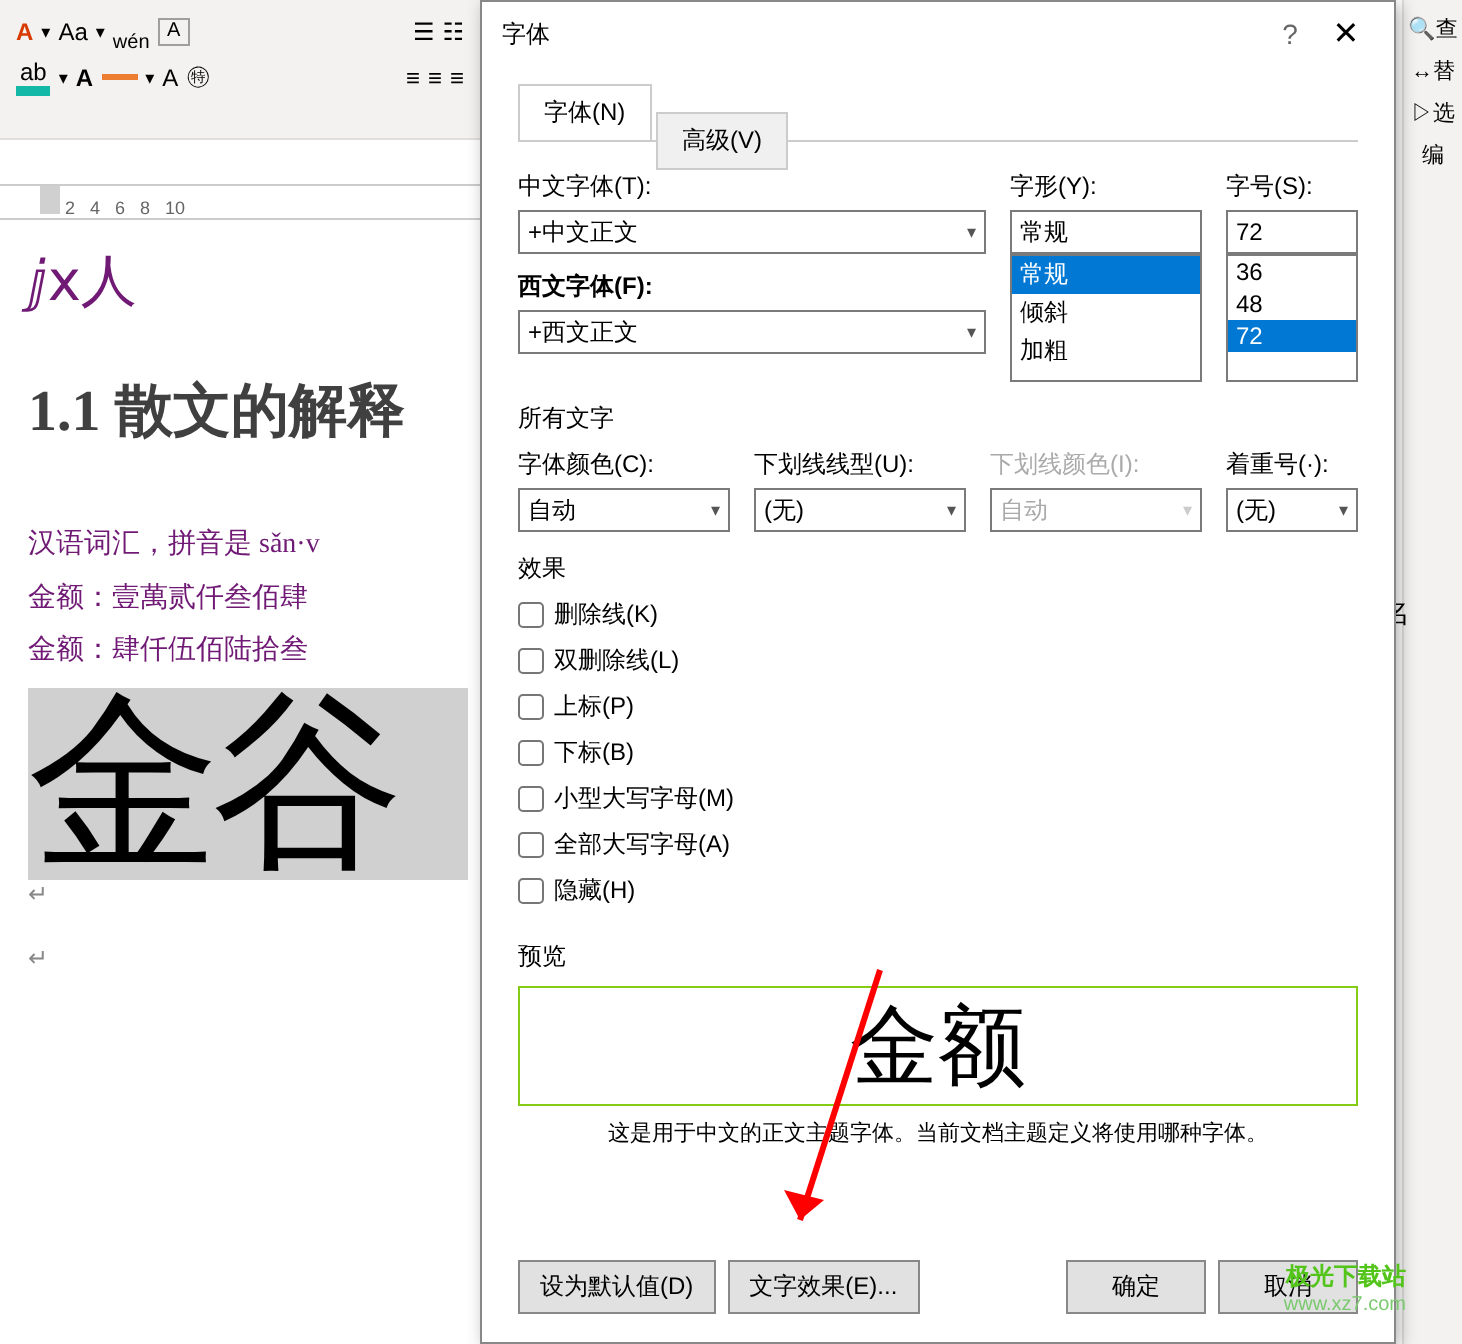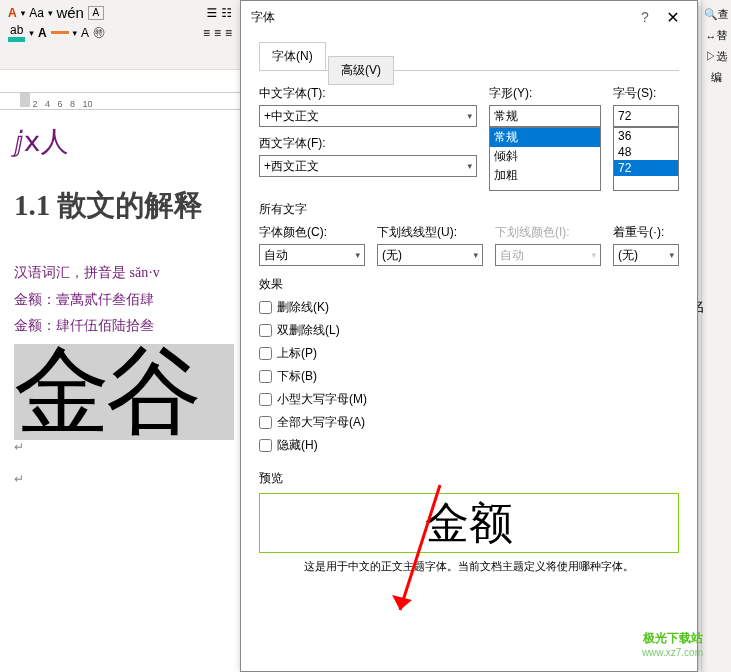--- a/index.html
+++ b/index.html
@@ -72,21 +72,21 @@
 </style>
 </head>
 <body>
 
 <div class="ribbon">
   <div class="rib-row">
     <span style="color:#d83b01;font-weight:bold;">A</span>
     <span style="font-size:9px;">▾</span>
     <span>Aa</span>
     <span style="font-size:9px;">▾</span>
-    <span style="font-size:15px;"><span>wén</span></span>
+    <span style="font-size:10px;margin-top:12px;"><span>wén</span></span>
     <span class="small-box">A</span>
     <span style="flex:1"></span>
     <span>☰</span>
     <span>☷</span>
   </div>
   <div class="rib-row">
     <span style="border-bottom:5px solid #14b8a6;padding:0 2px;">ab</span>
     <span style="font-size:9px;">▾</span>
     <span style="font-weight:bold;">A</span>
     <div class="color-strip"></div>
@@ -137,27 +137,27 @@
       <span class="tab inactive">高级(V)</span>
     </div>
 
     <div class="row">
       <div class="col" style="flex:1.6">
         <span class="label">中文字体(T):</span>
         <div class="combo">
             <span>+中文正文</span>
             <span class="arrow">▾</span>
           </div>
-        <span class="label" style="margin-top:8px;">西文字体(F):</span>
+        <span class="label" style="margin-top:8px;font-weight:bold;">西文字体(F):</span>
         <div class="combo">
             <span>+西文正文</span>
             <span class="arrow">▾</span>
           </div>
       </div>
-      <div class="col" style="width:112px;">
+      <div class="col" style="width:96px;">
         <span class="label">字形(Y):</span>
         <div class="input">常规</div>
         <div class="listbox">
           <div class="listbox-item sel">常规</div>
           <div class="listbox-item">倾斜</div>
           <div class="listbox-item">加粗</div>
         </div>
       </div>
       <div class="col" style="width:66px;">
         <span class="label">字号(S):</span>
@@ -236,20 +236,27 @@
             <span>隐藏(H)</span>
           </label>
       </div>
     </div>
 
     <div class="section-label">预览</div>
     <div class="preview-box">金额</div>
     <div class="preview-desc">这是用于中文的正文主题字体。当前文档主题定义将使用哪种字体。</div>
   </div>
 
+  <div class="dlg-footer">
+    <div class="btn">设为默认值(D)</div>
+    <div class="btn">文字效果(E)...</div>
+    <div class="spacer"></div>
+    <div class="btn">确定</div>
+    <div class="btn">取消</div>
+  </div>
 </div>
 
 <svg class="arrow-overlay" style="left:380px; top:480px; width:70px; height:150px;">
   <line x1="60" y1="5" x2="20" y2="130" stroke="#ff0000" stroke-width="3"></line>
   <polygon points="20,130 12,115 32,120" fill="#ff0000"></polygon>
 </svg>
 
 <div class="watermark">
   <div class="wm1">极光下载站</div>
   <div>www.xz7.com</div>

